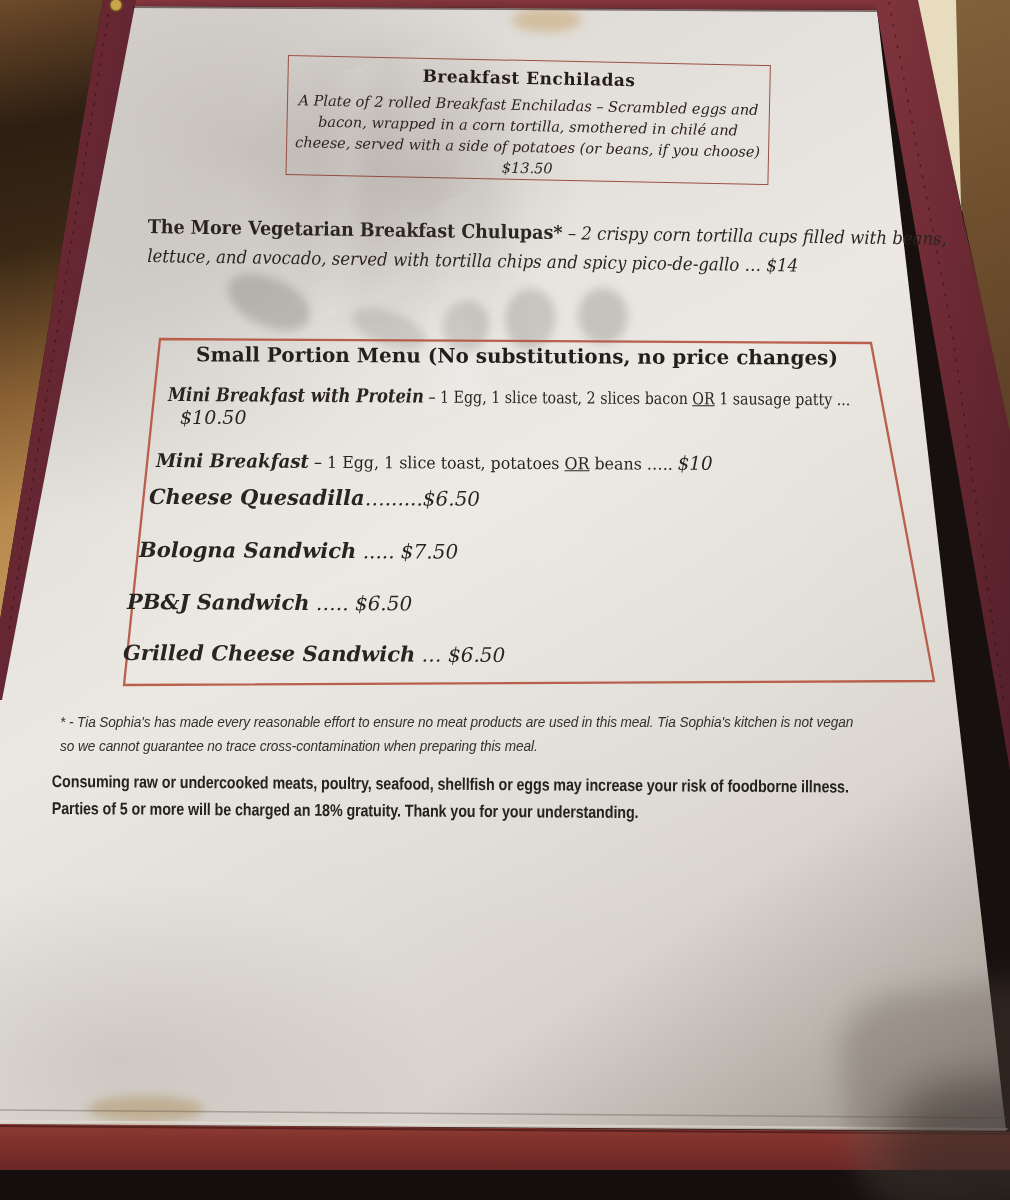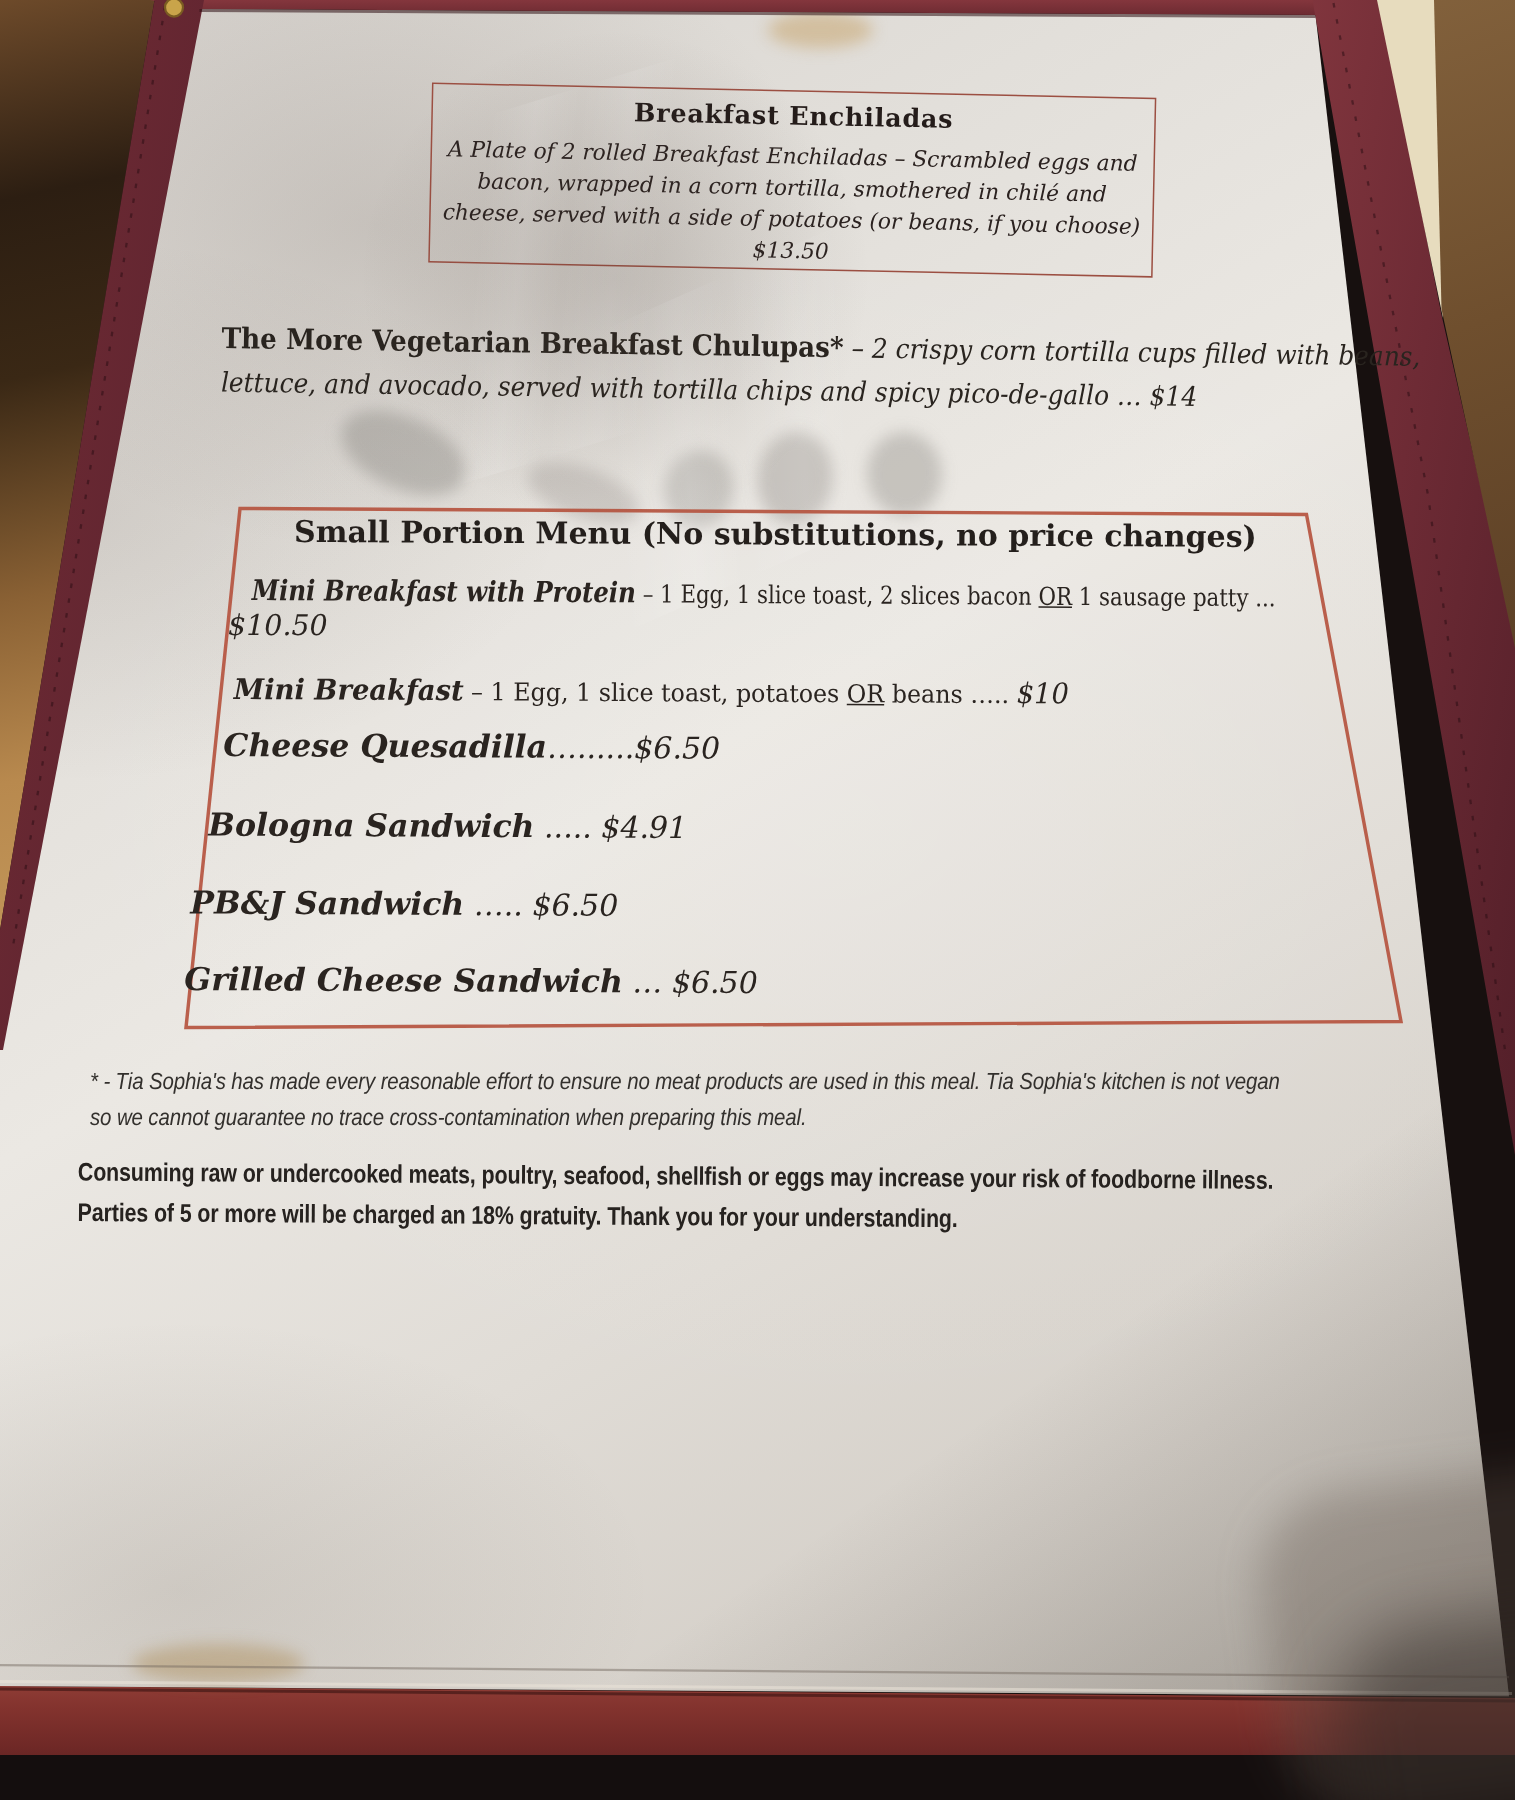--- a/index.html
+++ b/index.html
@@ -133,34 +133,34 @@
   <div class="abs chulupas">
     <div class="ch-line"><span class="ch-name">The More Vegetarian Breakfast Chulupas*</span><span> – </span><span>2 crispy corn tortilla cups filled with beans,</span></div>
     <div class="ch-line">lettuce, and avocado, served with tortilla chips and spicy pico-de-gallo … $14</div>
   </div>
 
   <div class="abs sp-title">Small Portion Menu (No substitutions, no price changes)</div>
 
   <div class="abs item nowrap" style="left:168px;top:383px;transform:rotate(.35deg) scaleX(.86);transform-origin:left top;">
     <span class="iname">Mini Breakfast with Protein</span><span class="idesc">  –  1 Egg, 1 slice toast, 2 slices bacon </span><span class="idesc or-u">OR</span><span class="idesc"> 1 sausage patty ...</span>
   </div>
-  <div class="abs item nowrap" style="left:152px;top:406px;">
+  <div class="abs item nowrap" style="left:180px;top:406px;">
     <span class="iprice">$10.50</span>
   </div>
 
   <div class="abs item nowrap" style="left:156px;top:449px;transform:rotate(.3deg) scaleX(.96);transform-origin:left top;">
     <span class="iname">Mini Breakfast</span><span class="idesc">  –  1 Egg, 1 slice toast, potatoes </span><span class="idesc or-u">OR</span><span class="idesc"> beans ….. </span><span class="iprice">$10</span>
   </div>
 
   <div class="abs item nowrap" style="left:149px;top:484px;transform:rotate(.3deg);transform-origin:left top;">
     <span class="iname lg">Cheese Quesadilla</span><span class="idots">…......</span><span class="idots">$6.50</span>
   </div>
 
   <div class="abs item nowrap" style="left:139px;top:537px;transform:rotate(.3deg);transform-origin:left top;">
-    <span class="iname lg">Bologna Sandwich</span><span class="idots"> ..... </span><span class="idots">$4.91</span>
+    <span class="iname lg">Bologna Sandwich</span><span class="idots"> ..... </span><span class="idots">$7.50</span>
   </div>
 
   <div class="abs item nowrap" style="left:127px;top:589px;transform:rotate(.3deg);transform-origin:left top;">
     <span class="iname lg">PB&amp;J Sandwich</span><span class="idots"> ….. </span><span class="idots">$6.50</span>
   </div>
 
   <div class="abs item nowrap" style="left:123px;top:640px;transform:rotate(.3deg);transform-origin:left top;">
     <span class="iname lg">Grilled Cheese Sandwich</span><span class="idots"> … </span><span class="idots">$6.50</span>
   </div>
 

